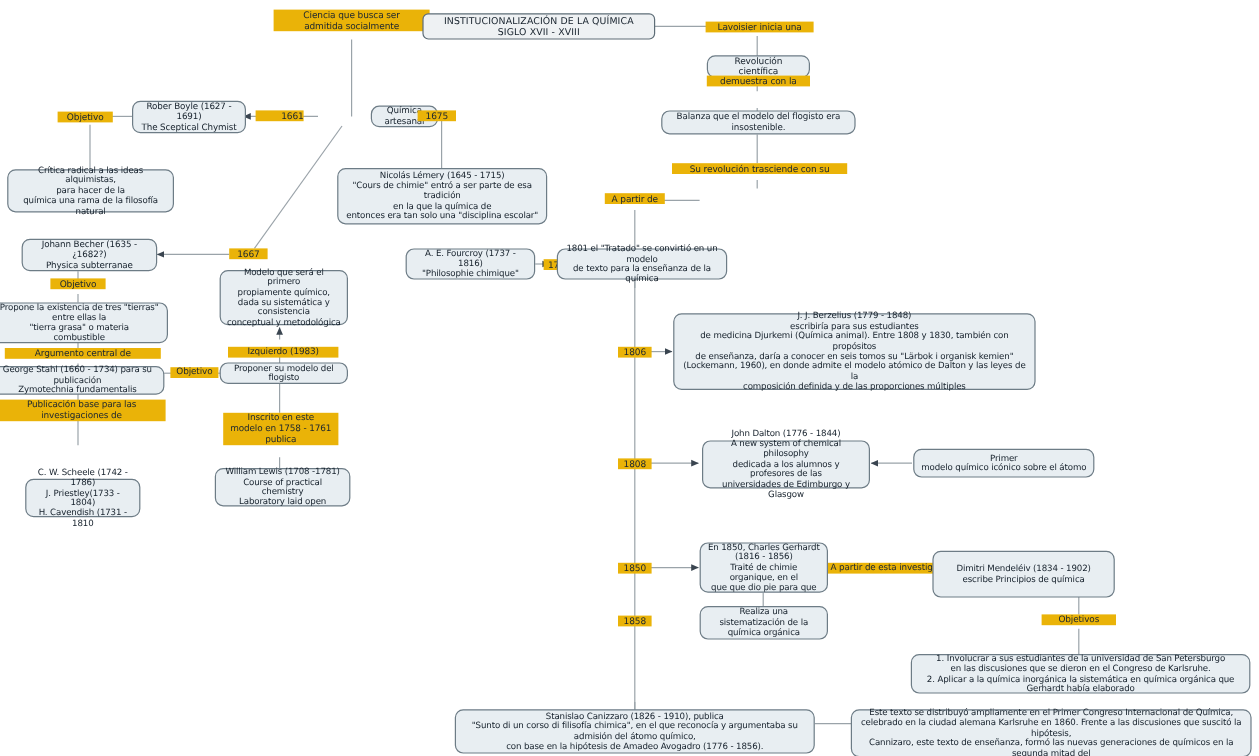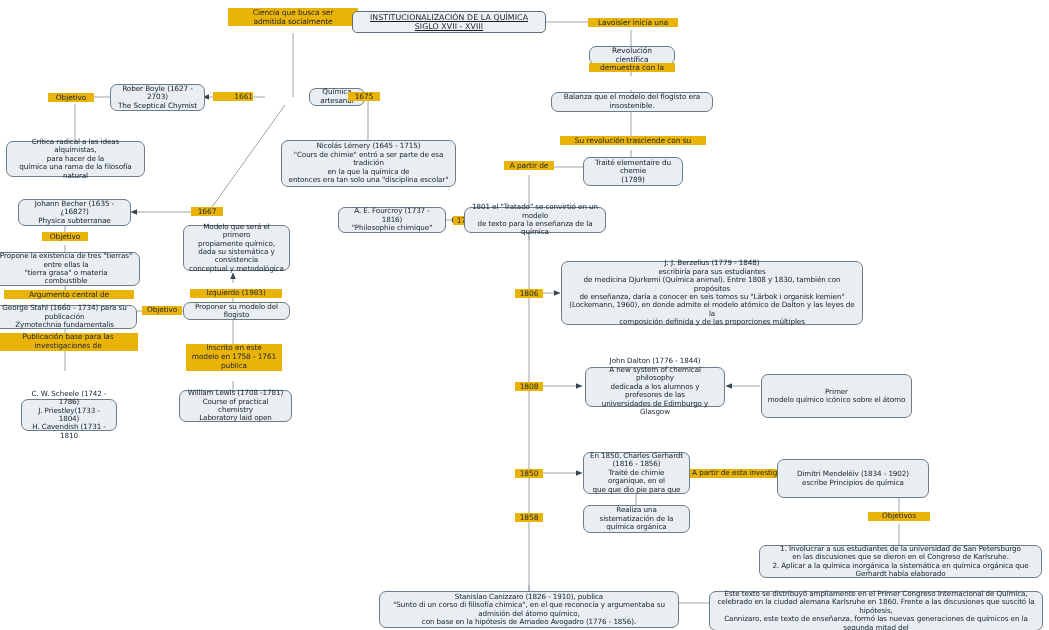--- a/index.html
+++ b/index.html
@@ -45,21 +45,20 @@
     line-height: 1.2;
     white-space: pre-line;
     background: #eab308;
     letter-spacing: -0.1px;
   }
   .title-node {
     background: #eef1f3;
     border: 1px solid #5e6d77;
     border-radius: 5px;
     letter-spacing: 0.1px;
-    text-decoration: underline;
   }
 </style>
 </head>
 <body>
 
 <div id="canvas">
 
   <svg id="edges" viewBox="0 0 1049 630" xmlns="http://www.w3.org/2000/svg">
     <defs>
       <marker id="arrow" markerWidth="7" markerHeight="7" refX="6" refY="3.2" orient="auto" markerUnits="userSpaceOnUse">
@@ -138,32 +137,30 @@
   <div class="lbl" style="left:588px; top:18px; width:90px; font-size:7.5px;">Lavoisier  inicia una</div>
 
   <div class="node" style="left:589px; top:46px; width:86px; height:19px; font-size:7.5px;">Revolución científica</div>
 
   <div class="lbl" style="left:589px; top:63px; width:86px; font-size:7.5px;">demuestra con la</div>
 
   <div class="node" style="left:551px; top:92px; width:162px; height:20px; font-size:7.3px;">Balanza que el modelo del flogisto era insostenible.</div>
 
   <div class="lbl" style="left:560px; top:136px; width:146px; font-size:7.5px;">Su revolución trasciende con su</div>
 
-  <div class="node" style="left:583px; top:157px; width:100px; height:29px; font-size:7.3px;">Traité elementaire du chemie
-(1789)</div>
 
   <div class="lbl" style="left:504px; top:161px; width:50px; font-size:7.5px;">A partir de</div>
 
   <div class="node" style="left:265px; top:88px; width:56px; height:18px; font-size:7.3px;margin-left:44px;">Química artesanal</div>
 
   <div class="lbl" style="left:213px; top:92px; width:40px; font-size:7.5px;text-align:right;">1661</div>
 
   <div class="lbl" style="left:348px; top:92px; width:32px; font-size:7.5px;">1675</div>
 
-  <div class="node" style="left:110px; top:84px; width:95px; height:27px; font-size:7.3px;">Rober Boyle (1627 - 2703)
+  <div class="node" style="left:110px; top:84px; width:95px; height:27px; font-size:7.3px;">Rober Boyle (1627 - 1691)
 The Sceptical Chymist</div>
 
   <div class="lbl" style="left:48px; top:93px; width:46px; font-size:7.5px;">Objetivo</div>
 
   <div class="node" style="left:6px; top:141px; width:139px; height:36px; font-size:7.2px;">Crítica radical a las ideas alquimistas,
 para hacer de la
 química una rama de la filosofía natural</div>
 
   <div class="node" style="left:281px; top:140px; width:175px; height:47px; font-size:7.2px;">Nicolás Lémery (1645 - 1715)
 "Cours de chimie" entró a ser parte de esa tradición
@@ -228,21 +225,21 @@
 (Lockemann, 1960), en donde admite el modelo atómico de Dalton y las leyes de la
 composición definida y de las proporciones múltiples</div>
 
   <div class="lbl" style="left:515px; top:382px; width:28px; font-size:7.5px;">1808</div>
 
   <div class="node" style="left:585px; top:367px; width:140px; height:40px; font-size:7.2px;">John Dalton (1776 - 1844)
 A new system of chemical philosophy
 dedicada a los alumnos y profesores de las
 universidades de Edimburgo y Glasgow</div>
 
-  <div class="node" style="left:761px; top:374px; width:151px; height:44px; font-size:7.2px;">Primer
+  <div class="node" style="left:761px; top:374px; width:151px; height:24px; font-size:7.2px;">Primer
 modelo químico icónico sobre el átomo</div>
 
   <div class="lbl" style="left:515px; top:469px; width:28px; font-size:7.5px;">1850</div>
 
   <div class="node" style="left:583px; top:452px; width:107px; height:42px; font-size:7.2px;">En 1850, Charles Gerhardt (1816 - 1856)
 Traité de chimie organique, en el
 que que dio pie para que</div>
 
   <div class="lbl" style="left:515px; top:513px; width:28px; font-size:7.5px;">1858</div>
 

